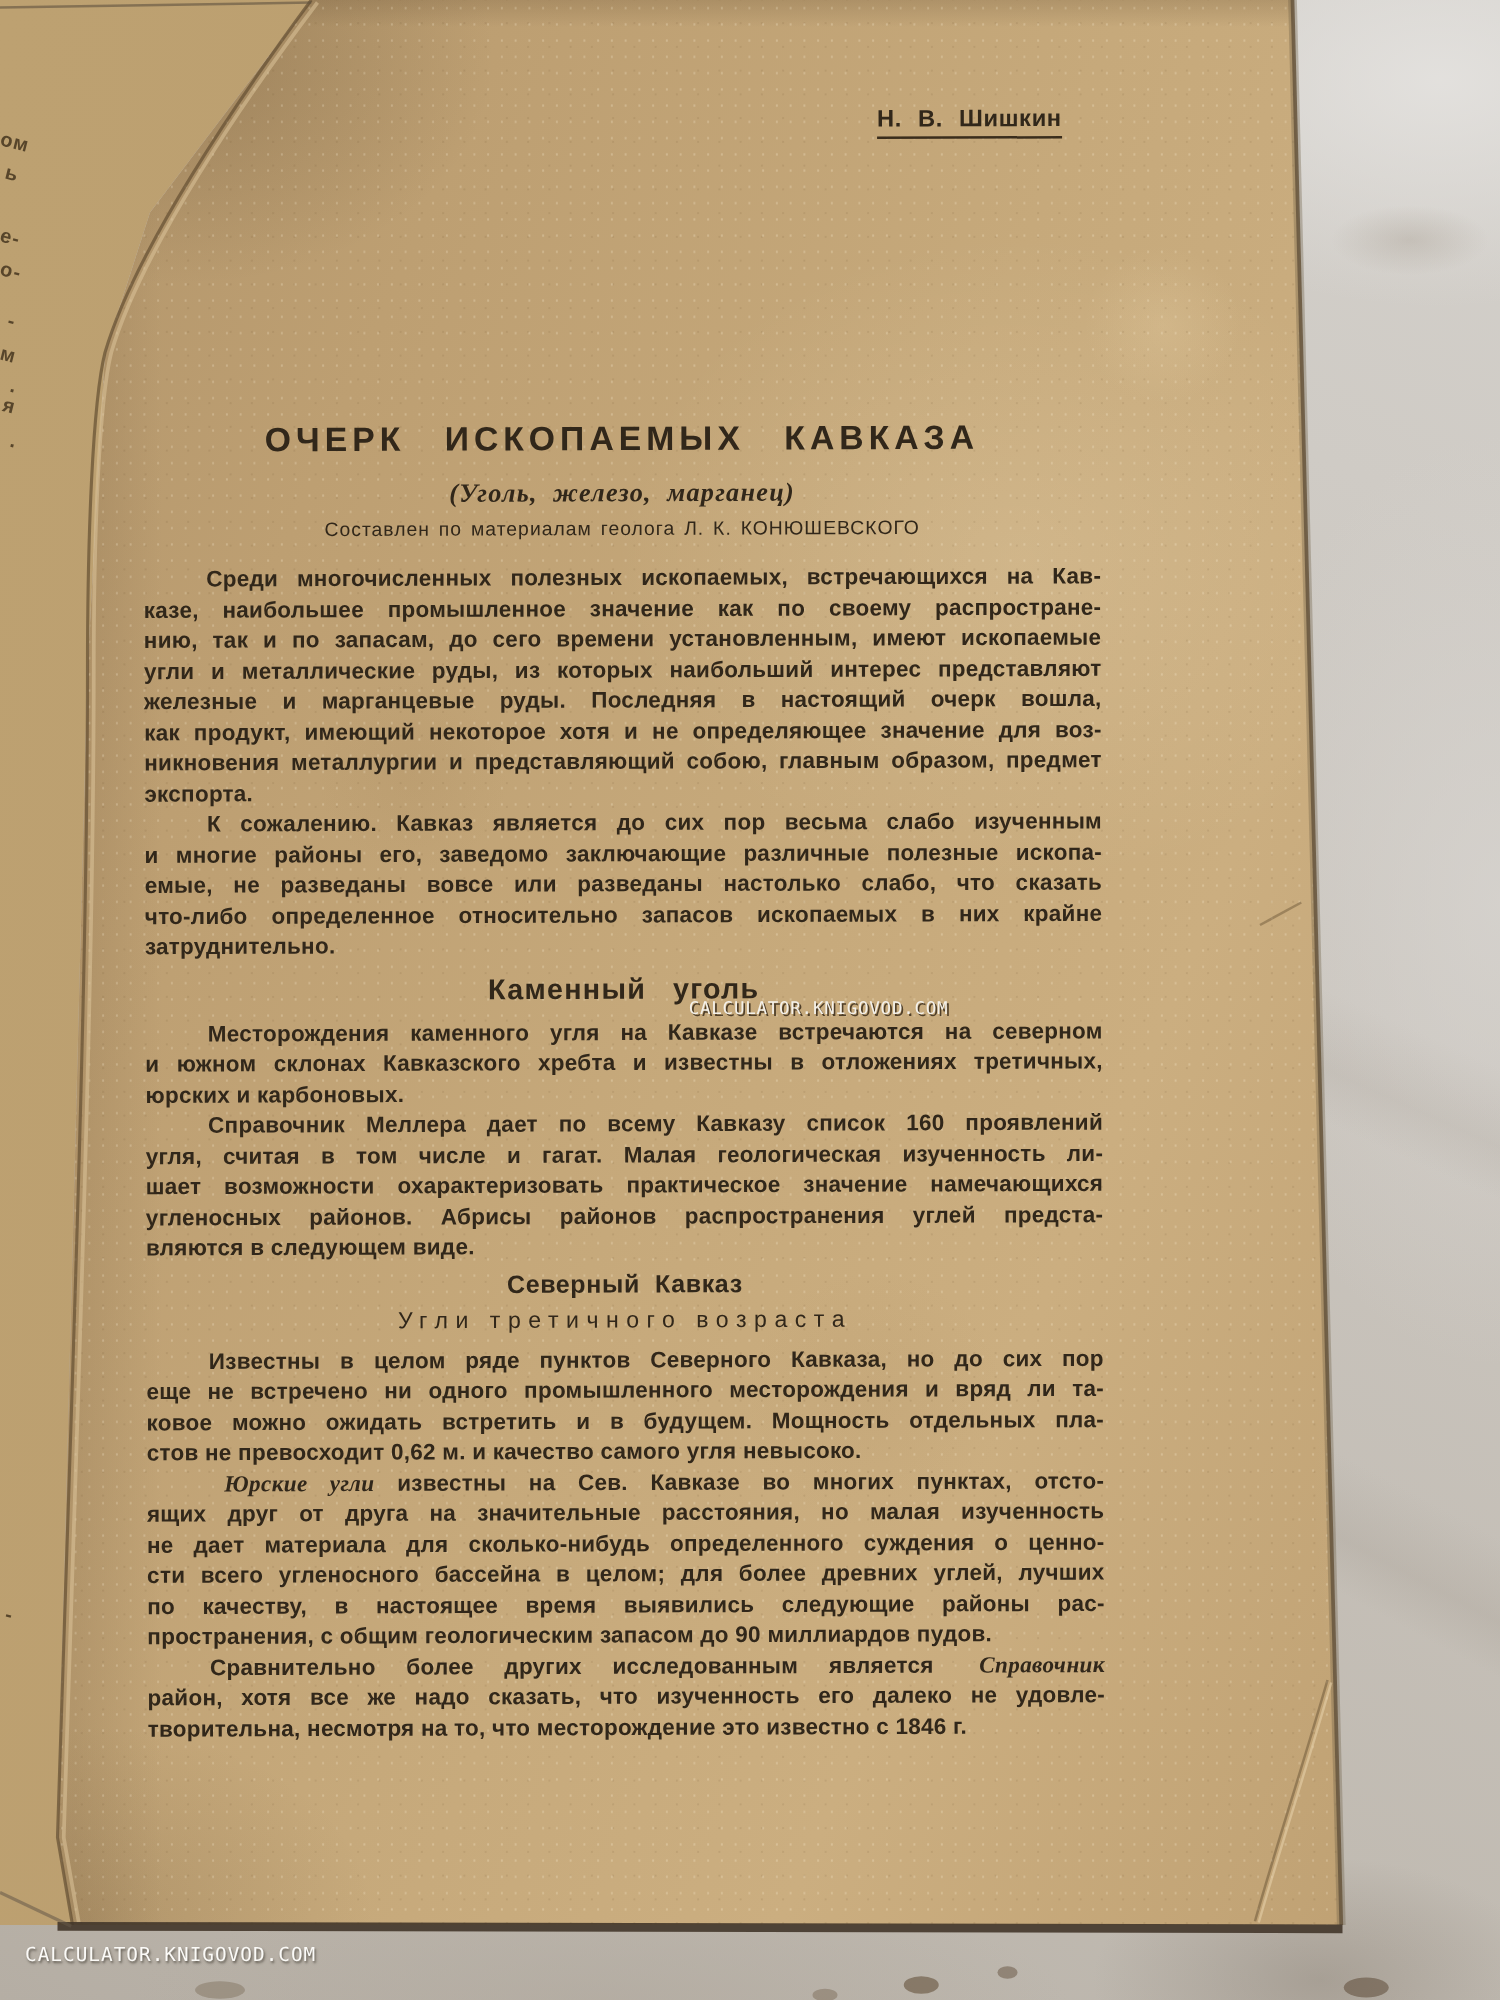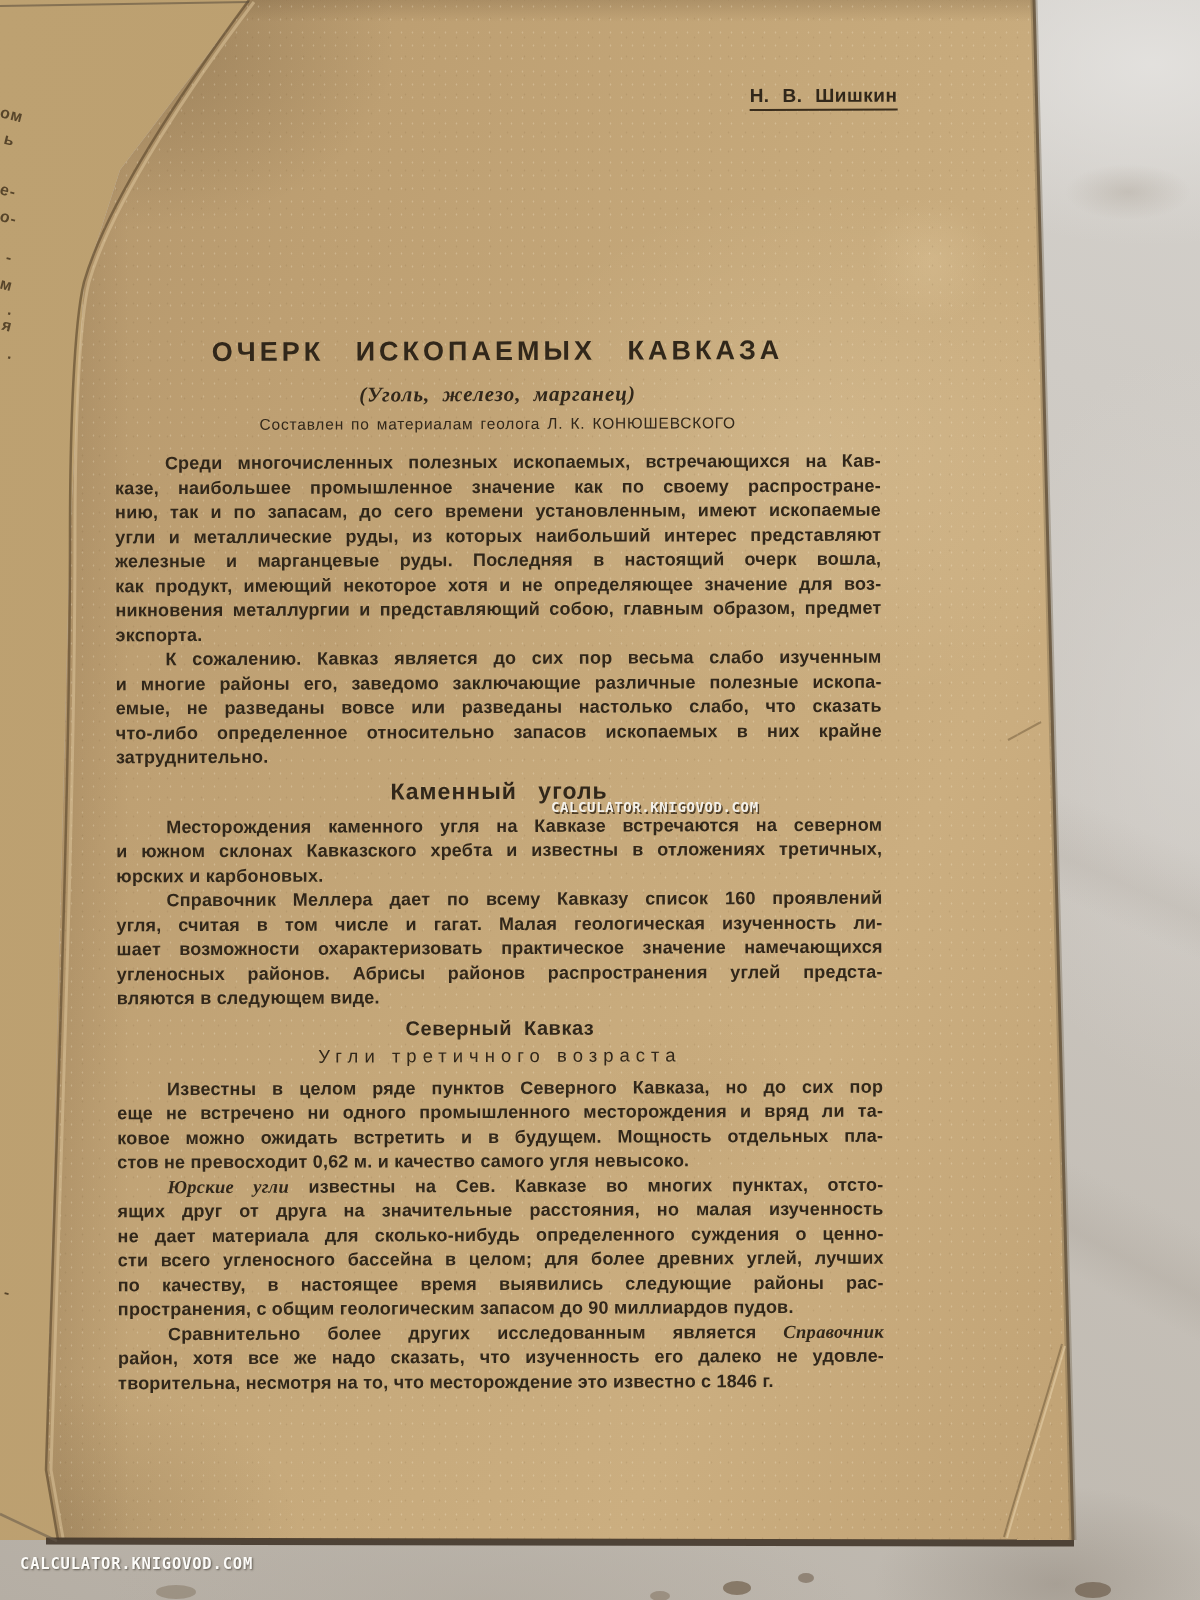--- a/index.html
+++ b/index.html
@@ -52,36 +52,36 @@
       radial-gradient(rgba(255,246,224,.55) 0.6px, transparent 1.1px),
       radial-gradient(rgba(112,85,50,.28) 0.6px, transparent 1.1px);
     background-size:11px 13px,17px 19px;background-position:0 0,6px 9px;
   }
 
   
   #edges{position:absolute;inset:0;pointer-events:none;}
 
   
   #text-layer{position:absolute;left:116px;top:0;width:766px;height:1560px;transform:rotate(-0.2deg);color:#31271a;}
-  #author{position:absolute;left:636px;top:86px;font:700 19px "Liberation Sans",sans-serif;word-spacing:7px;letter-spacing:.5px;padding-bottom:2px;border-bottom:2.5px solid #3a2d1c;white-space:nowrap;}
+  #author{position:absolute;left:588px;top:86px;font:700 19px "Liberation Sans",sans-serif;word-spacing:7px;letter-spacing:.5px;padding-bottom:2px;border-bottom:2.5px solid #3a2d1c;white-space:nowrap;}
   #title{position:absolute;left:0;top:336px;width:100%;text-align:center;font:700 27px "Liberation Sans",sans-serif;letter-spacing:4px;word-spacing:20px;white-space:nowrap;}
   #subtitle{position:absolute;left:0;top:382px;width:100%;text-align:center;font:italic 700 21px "Liberation Serif",serif;letter-spacing:1px;word-spacing:6px;}
   #byline{position:absolute;left:0;top:415px;width:100%;text-align:center;font:400 15.5px "Liberation Sans",sans-serif;letter-spacing:.8px;word-spacing:2px;}
   #page-content{position:absolute;left:0;top:450px;width:766px;font:700 18px "Liberation Sans",sans-serif;line-height:24.5px;letter-spacing:.2px;}
   .para{margin:0;}
   .line{text-align:justify;text-align-last:justify;white-space:normal;}
   .line.last{text-align-last:left;}
   .para .line.first{text-indent:50px;}
-  .em{font:italic 700 18.5px "Liberation Serif",serif;letter-spacing:.3px;}
+  .em{font:italic 700 18.5px "Liberation Serif",serif;letter-spacing:.3px;margin-left:12px;}
   .h1{text-align:center;font:700 23px "Liberation Sans",sans-serif;word-spacing:14px;letter-spacing:1px;line-height:30px;margin:7px 0 8px;}
   .h2{text-align:center;font:700 20px "Liberation Sans",sans-serif;word-spacing:6px;letter-spacing:.5px;line-height:26px;margin:5px 0 2px;}
   .h3{text-align:center;font:400 18.5px "Liberation Sans",sans-serif;letter-spacing:6px;line-height:24px;margin:3px 0 8px;}
 
   
-  .wm{position:absolute;font-family:"DejaVu Sans Mono",monospace;font-weight:700;color:#f4f1ea;white-space:nowrap;}
+  .wm{position:absolute;font-family:"DejaVu Sans Mono",monospace;font-weight:400;color:#f4f1ea;white-space:nowrap;}
   #wm-center{left:551px;top:799px;font-size:14px;letter-spacing:.6px;text-shadow:1.5px 1.5px 0 rgba(58,44,26,.85);}
   #wm-bottom{left:20px;top:1555px;font-size:15.5px;letter-spacing:.8px;color:#fbfaf7;text-shadow:1px 1px 2px rgba(45,40,30,.65);}
 </style>
 </head>
 <body>
 
 <div id="photo">
 
   <div id="surface-veins"></div>
   <div id="top-sliver"></div>

